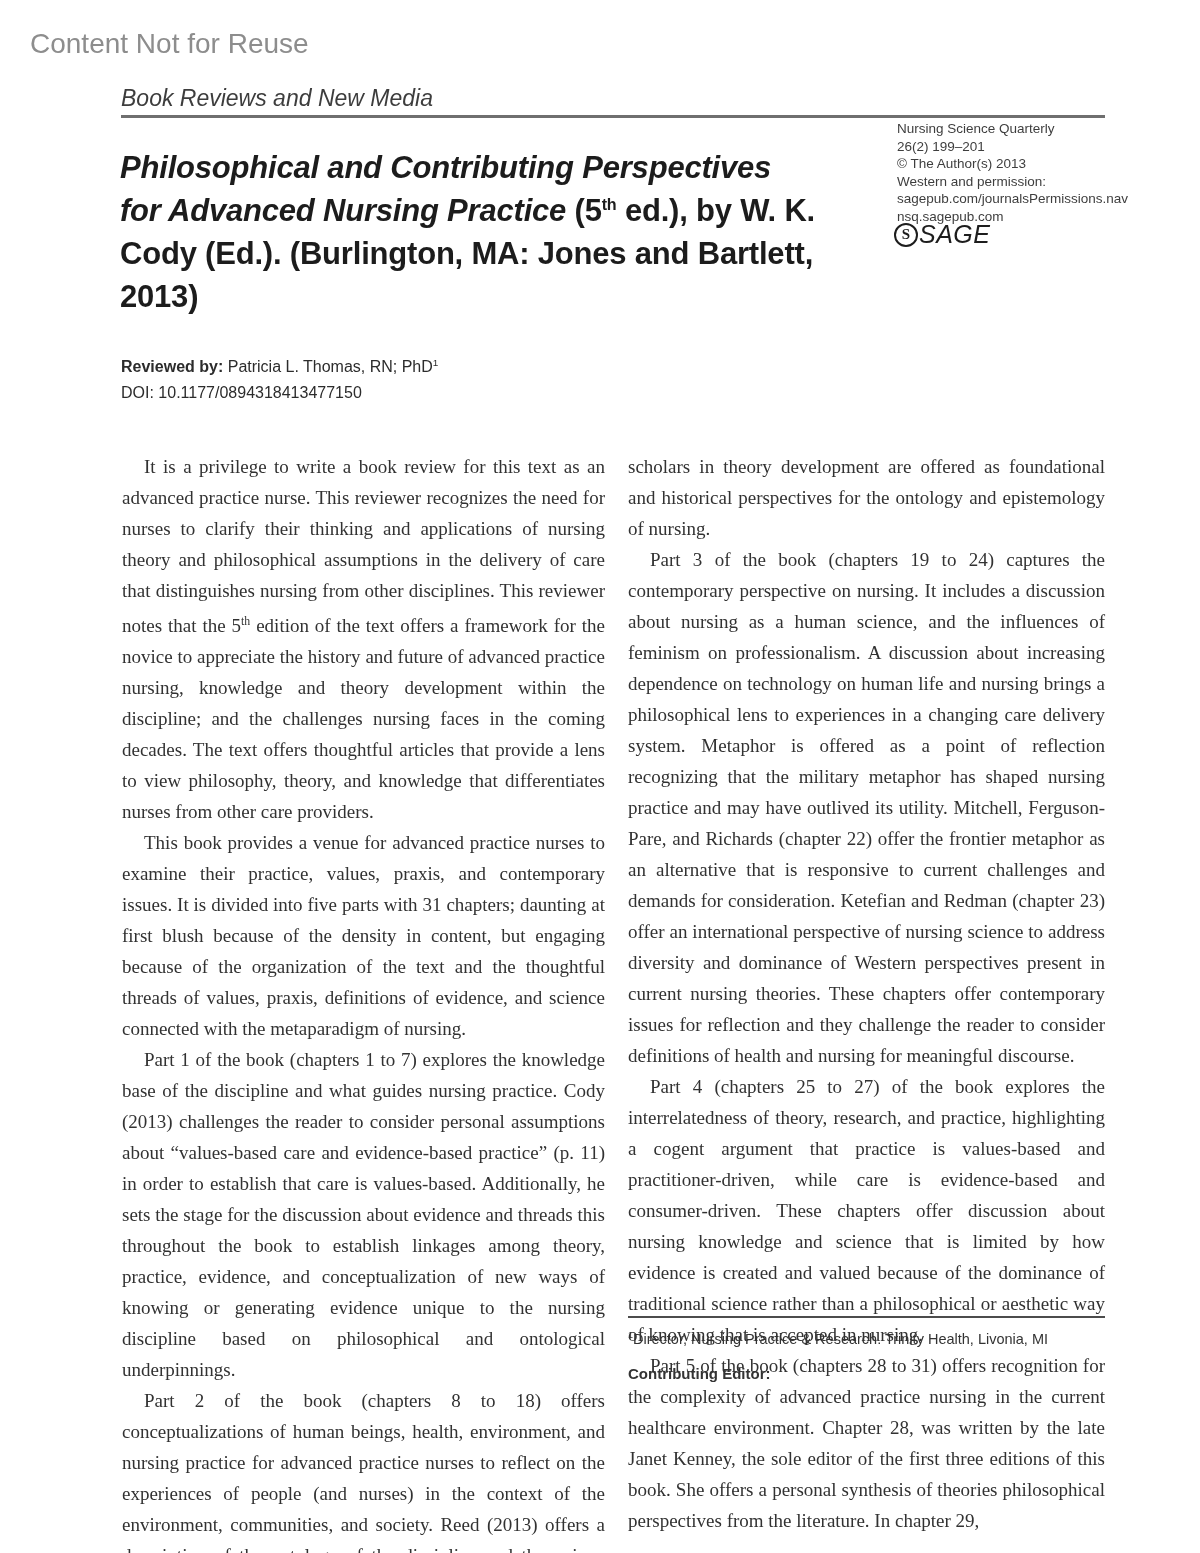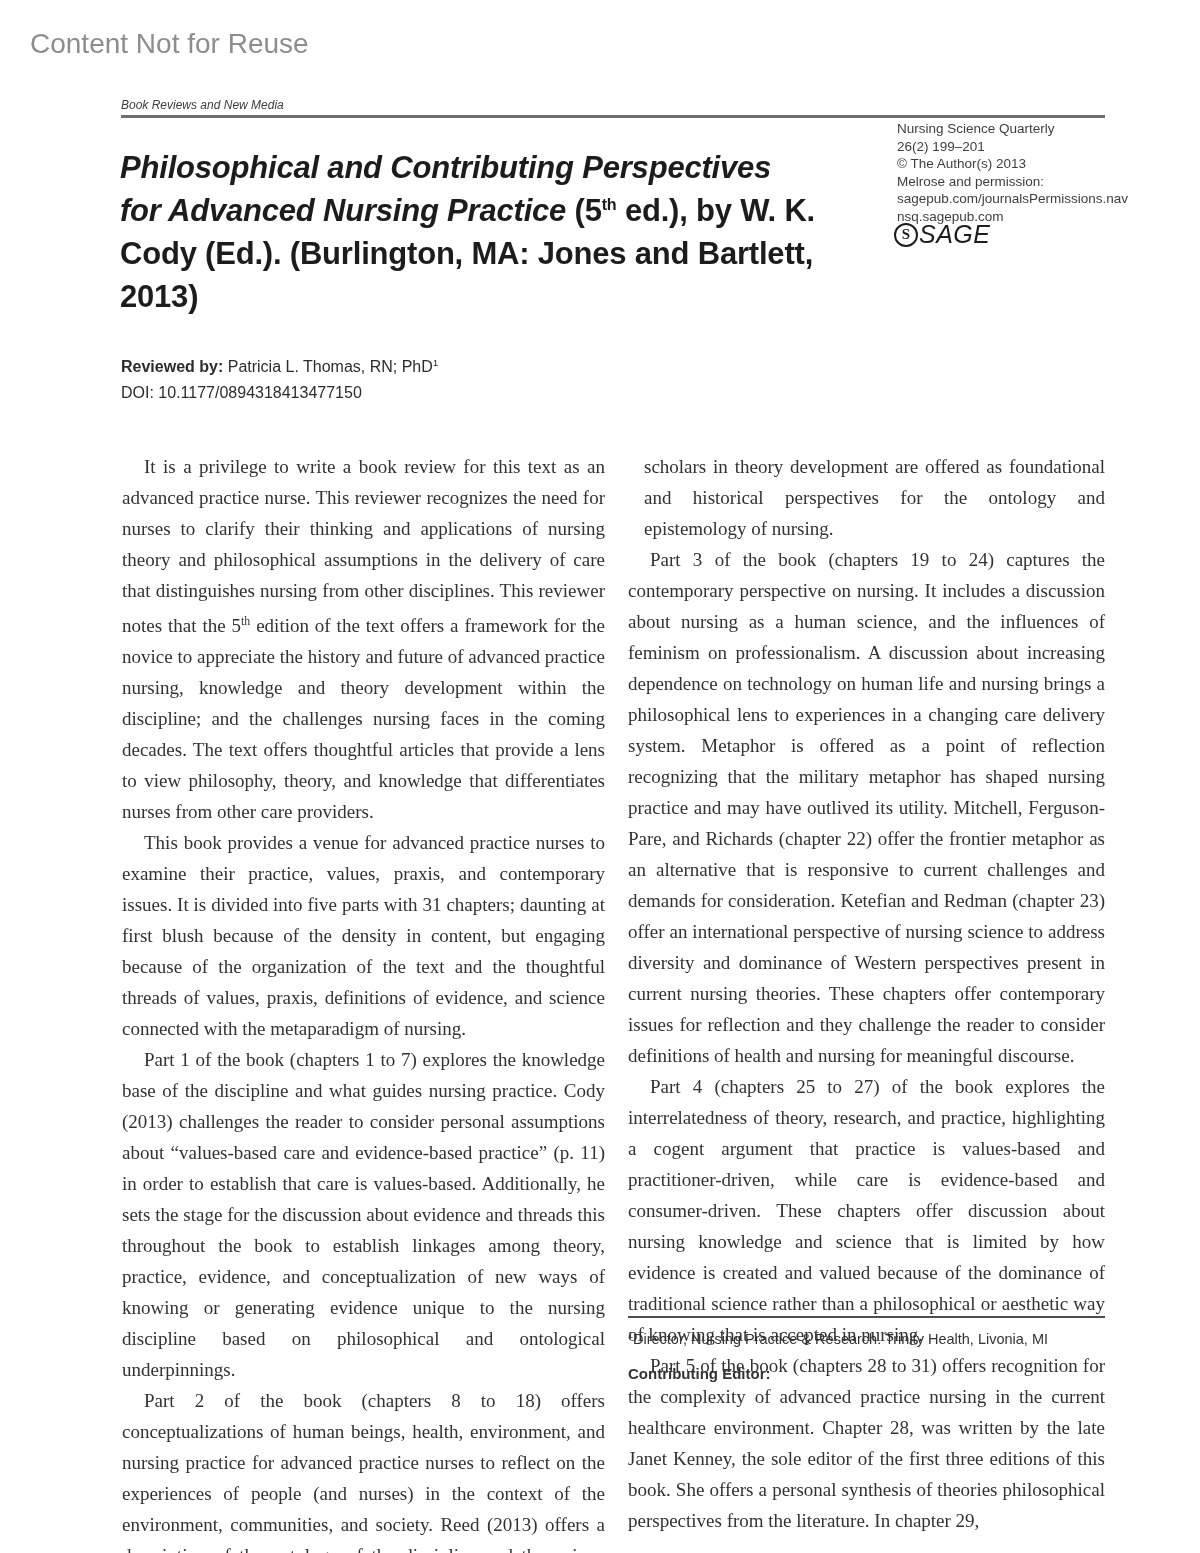--- a/index.html
+++ b/index.html
@@ -5,23 +5,23 @@
   html, body { margin:0; padding:0; background:#ffffff; }
   .page {
     position:relative; width:1200px; height:1553px; background:#ffffff;
     font-family:"Liberation Serif", serif; overflow:hidden;
   }
   .watermark {
     position:absolute; left:30px; top:28px;
     font-family:"Liberation Sans", sans-serif; font-size:28px; color:#8d8d8d;
   }
   .section-label {
-    position:absolute; left:121px; top:98px;
+    position:absolute; left:121px; top:85px;
     font-family:"Liberation Sans", sans-serif; font-style:italic;
-    font-size:12px; color:#3d3d3d;
+    font-size:23px; color:#3d3d3d;
   }
   .head-rule {
     position:absolute; left:121px; top:115px; width:984px; height:3px; background:#6f6f6f;
   }
   .article-title {
     position:absolute; left:120px; top:146px; width:700px;
     font-family:"Liberation Sans", sans-serif; font-weight:bold;
     font-size:31px; line-height:43px; color:#1c1c1c; letter-spacing:-0.2px;
   }
   .article-title .book-part { font-style:italic; }
@@ -51,21 +51,21 @@
   }
   .byline .bold { font-weight:bold; }
   .byline sup { font-size:0.62em; }
   .col {
     position:absolute; top:451px; font-size:19px; line-height:31px;
     text-align:justify; color:#323232;
   }
   .col-left  { left:122px; width:483px; }
   .col-right { left:628px; width:477px; }
   .col p { margin:0; text-indent:22px; }
-  .col p.no-indent { text-indent:0;margin-left:16px; }
+  .col p.no-indent { text-indent:0; }
   .col sup { font-size:0.62em; }
   .foot-rule {
     position:absolute; left:628px; top:1316px; width:477px; height:2px; background:#4c4c4c;
   }
   .footnotes {
     position:absolute; left:628px; top:1326px; width:478px;
     font-family:"Liberation Sans", sans-serif; font-size:14.5px;
     line-height:19.5px; color:#333333;
   }
   .footnotes sup { font-size:0.62em; }
@@ -83,21 +83,21 @@
   <div class="head-rule"></div>
 
   <div class="article-title">
     <span class="book-part">Philosophical and Contributing Perspectives for Advanced Nursing Practice</span><span> (5</span><sup>th</sup><span> ed.), by W. K. Cody (Ed.). (Burlington, MA: Jones and Bartlett, 2013)</span>
   </div>
 
   <div class="journal-info">
     <div>Nursing Science Quarterly</div>
     <div>26(2) 199–201</div>
     <div>© The Author(s) 2013</div>
-    <div>Melrose and permission:</div>
+    <div>Western and permission:</div>
     <div>sagepub.com/journalsPermissions.nav</div>
     <div>nsq.sagepub.com</div>
   </div>
 
   <div class="sage-logo">
     <span class="sage-circle">S</span>
     <span class="sage-word">SAGE</span>
   </div>
 
   <div class="byline">

